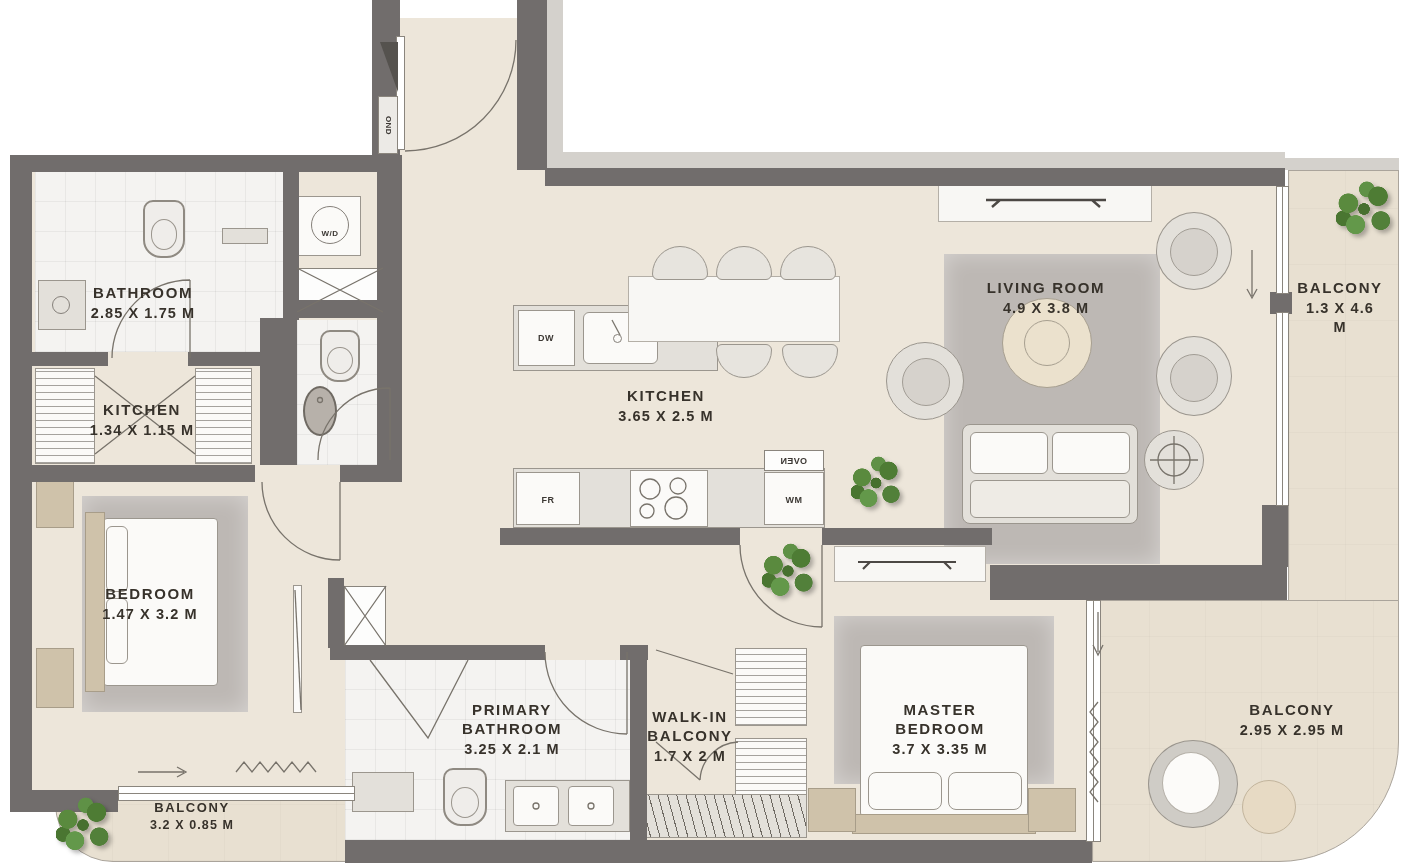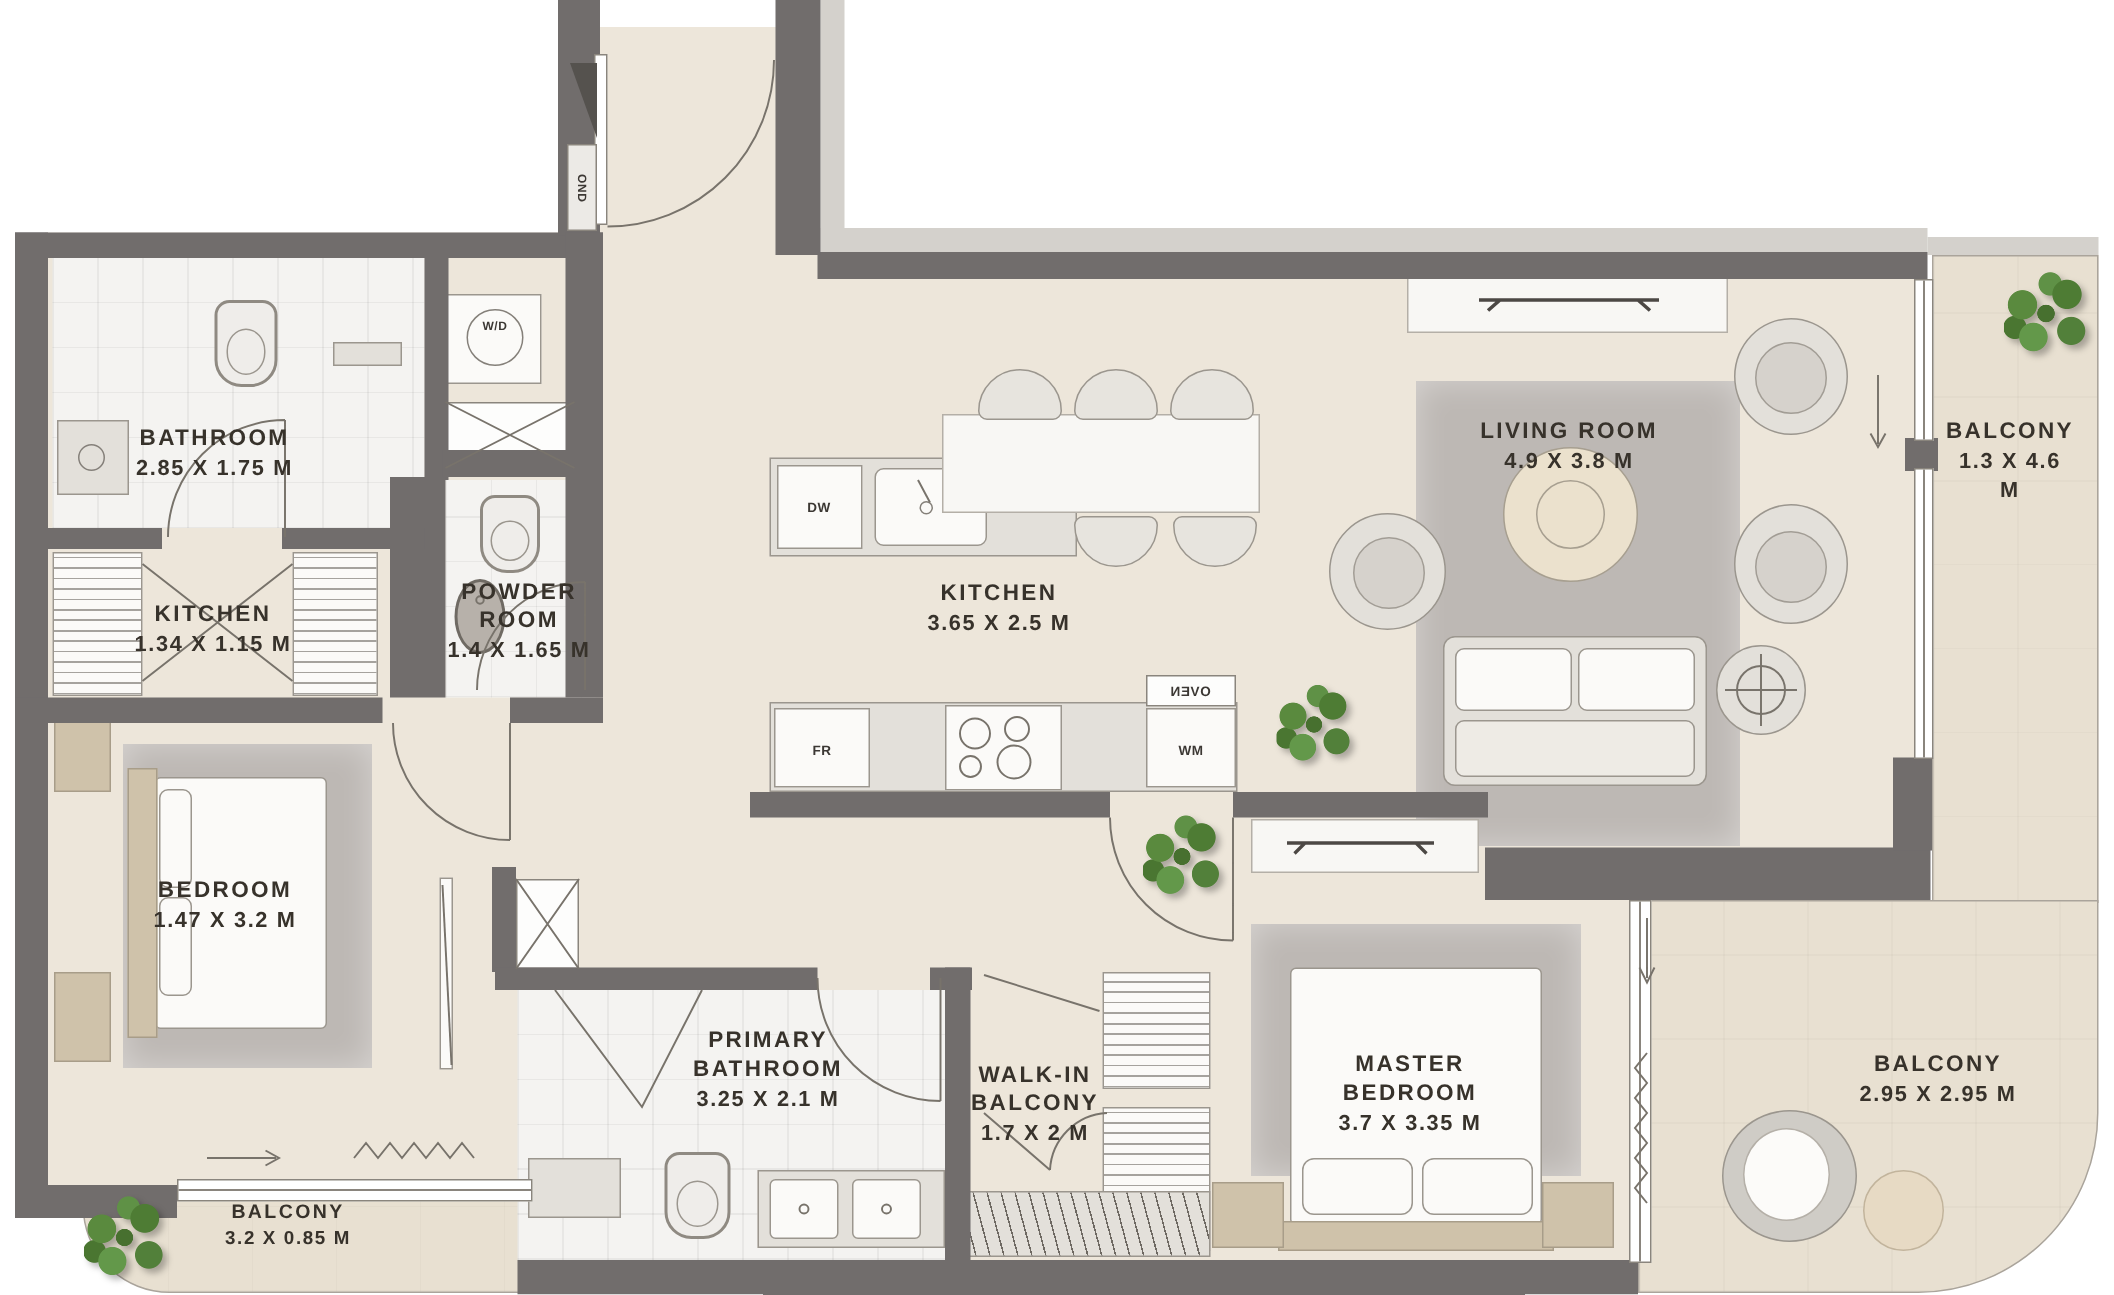--- a/index.html
+++ b/index.html
@@ -133,21 +133,21 @@
   <div class="tag" style="left:522px;top:490px;width:52px;height:20px">FR</div>
   <div class="furn white" style="left:630px;top:470px;width:78px;height:57px"></div>
   <div class="furn white" style="left:764px;top:472px;width:60px;height:53px"></div>
   <div class="tag" style="left:770px;top:490px;width:48px;height:20px">WM</div>
   <div class="obox" style="left:764px;top:450px;width:60px;height:21px">
     <span class="tag mir" style="position:static">OVEN</span>
   </div>
 
   <div class="furn white" style="left:297px;top:196px;width:64px;height:60px"></div>
   <div class="dot" style="left:311px;top:206px;width:38px;height:38px"></div>
-  <div class="tag" style="left:306px;top:208px;width:48px;height:18px;font-size:8px">W/D</div>
+  <div class="tag" style="left:306px;top:224px;width:48px;height:18px;font-size:8px">W/D</div>
   <div class="x-box" style="left:297px;top:268px;width:86px;height:44px"></div>
   <div class="x-box" style="left:344px;top:586px;width:42px;height:60px"></div>
   <div class="tag vert" style="left:378px;top:96px;width:20px;height:58px">OND</div>
 
   <div class="toilet" style="left:143px;top:200px;width:42px;height:58px">
       <i></i>
     </div>
   <div class="furn" style="left:38px;top:280px;width:48px;height:50px"></div>
   <div class="dot" style="left:52px;top:296px;width:18px;height:18px"></div>
   <div class="furn" style="left:222px;top:228px;width:46px;height:16px"></div>
@@ -262,46 +262,41 @@
   </svg>
 
   <div class="label" style="left:143px;top:303px">
     <div class="nm">BATHROOM</div>
       <div class="dm">2.85 X 1.75 M</div>
   </div>
   <div class="label" style="left:142px;top:420px">
     <div class="nm">KITCHEN</div>
       <div class="dm">1.34 X 1.15 M</div>
   </div>
-  <div class="label" style="left:346px;top:415px">
-    <div class="nm">POWDER
-ROOM</div>
-      <div class="dm">1.4 X 1.65 M</div>
-  </div>
   <div class="label" style="left:666px;top:406px">
     <div class="nm">KITCHEN</div>
       <div class="dm">3.65 X 2.5 M</div>
   </div>
   <div class="label" style="left:1046px;top:298px">
     <div class="nm">LIVING ROOM</div>
       <div class="dm">4.9 X 3.8 M</div>
   </div>
   <div class="label" style="left:1340px;top:308px">
     <div class="nm">BALCONY</div>
       <div class="dm">1.3 X 4.6 M</div>
   </div>
   <div class="label" style="left:150px;top:604px">
     <div class="nm">BEDROOM</div>
       <div class="dm">1.47 X 3.2 M</div>
   </div>
   <div class="label sm" style="left:192px;top:817px">
     <div class="nm">BALCONY</div>
       <div class="dm">3.2 X 0.85 M</div>
   </div>
-  <div class="label" style="left:512px;top:714px">
+  <div class="label" style="left:512px;top:730px">
     <div class="nm">PRIMARY
 BATHROOM</div>
       <div class="dm">3.25 X 2.1 M</div>
   </div>
   <div class="label" style="left:690px;top:737px">
     <div class="nm">WALK-IN
 BALCONY</div>
       <div class="dm">1.7 X 2 M</div>
   </div>
   <div class="label" style="left:940px;top:730px">

